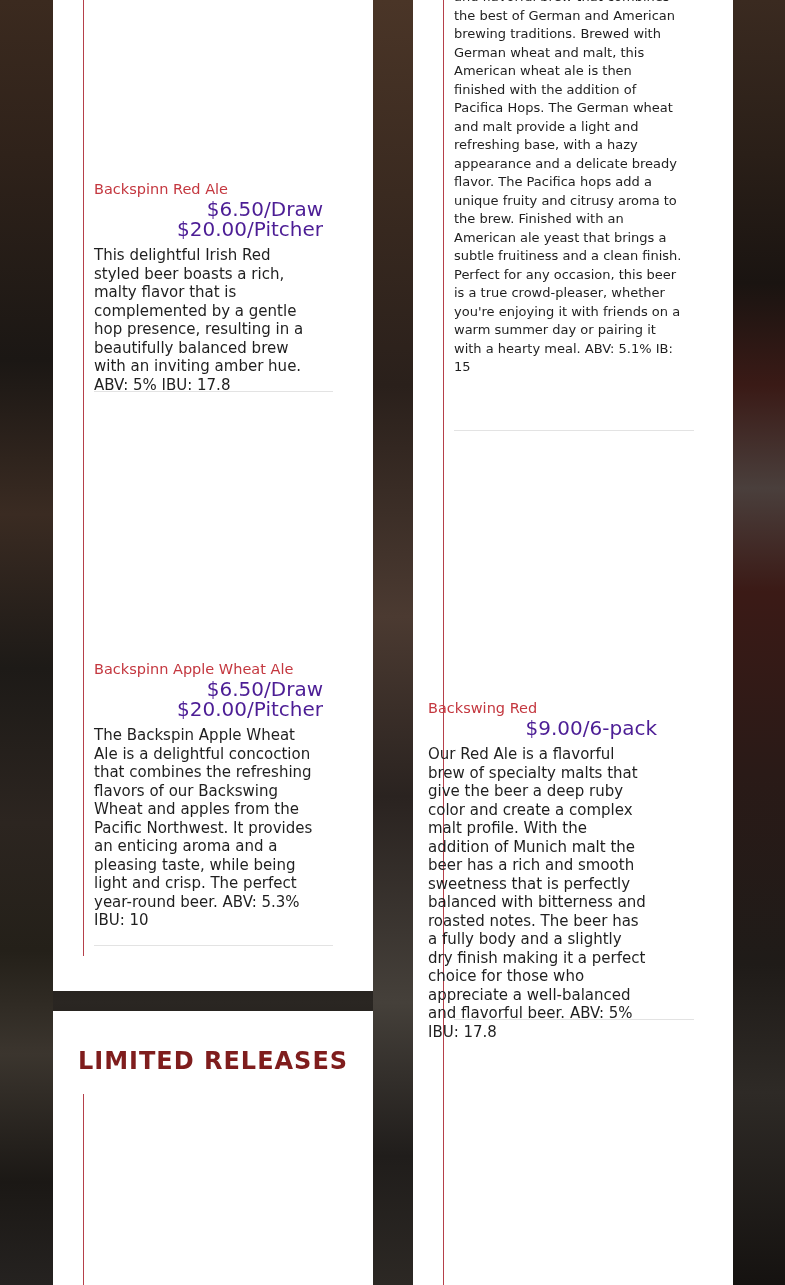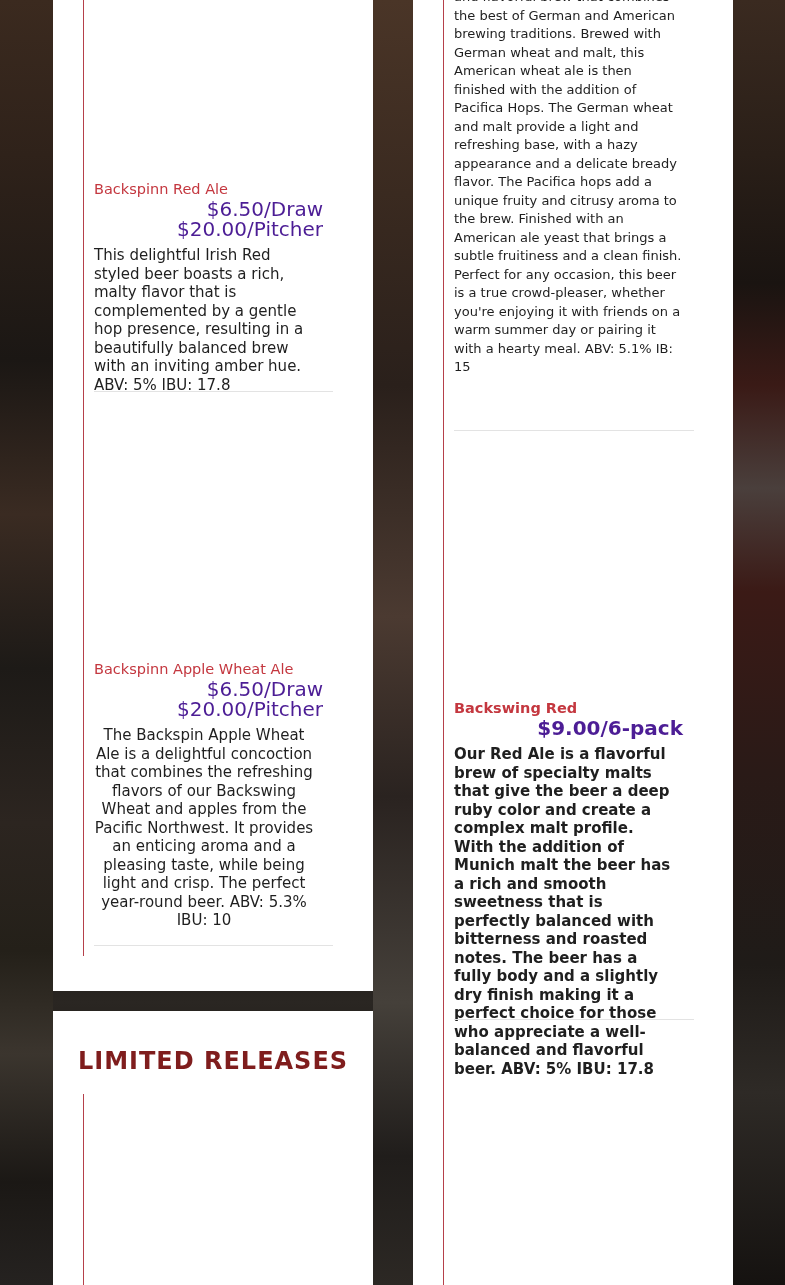--- a/index.html
+++ b/index.html
@@ -73,32 +73,32 @@
   <div class="item-price">$6.50/Draw</div>
   <div class="item-price">$20.00/Pitcher</div>
   <div class="item-desc" style="width:220px;">This delightful Irish Red styled beer boasts a rich, malty flavor that is complemented by a gentle hop presence, resulting in a beautifully balanced brew with an inviting amber hue. ABV: 5% IBU: 17.8</div>
 </div>
 <div class="divider" style="left:94px; top:391px; width:239px;"></div>
 
 <div class="item" style="left:94px; top:660px; width:229px;">
   <div class="item-name">Backspinn Apple Wheat Ale</div>
   <div class="item-price">$6.50/Draw</div>
   <div class="item-price">$20.00/Pitcher</div>
-  <div class="item-desc" style="width:220px;text-align:center;">The Backspin Apple Wheat Ale is a delightful concoction that combines the refreshing flavors of our Backswing Wheat and apples from the Pacific Northwest. It provides an enticing aroma and a pleasing taste, while being light and crisp. The perfect year-round beer. ABV: 5.3% IBU: 10</div>
+  <div class="item-desc" style="width:220px;">The Backspin Apple Wheat Ale is a delightful concoction that combines the refreshing flavors of our Backswing Wheat and apples from the Pacific Northwest. It provides an enticing aroma and a pleasing taste, while being light and crisp. The perfect year-round beer. ABV: 5.3% IBU: 10</div>
 </div>
 <div class="divider" style="left:94px; top:945px; width:239px;"></div>
 
 <div class="panel panel-left-bottom"></div>
 <div class="section-title">LIMITED RELEASES</div>
 <div class="red-rule" style="left:83px; top:1094px; height:191px;"></div>
 
 <div class="panel panel-right"></div>
 <div class="red-rule" style="left:443px; top:0; height:1285px;"></div>
 
 <div class="desc-overflow-top">and flavorful brew that combines the best of German and American brewing traditions. Brewed with German wheat and malt, this American wheat ale is then finished with the addition of Pacifica Hops. The German wheat and malt provide a light and refreshing base, with a hazy appearance and a delicate bready flavor. The Pacifica hops add a unique fruity and citrusy aroma to the brew. Finished with an American ale yeast that brings a subtle fruitiness and a clean finish. Perfect for any occasion, this beer is a true crowd-pleaser, whether you're enjoying it with friends on a warm summer day or pairing it with a hearty meal. ABV: 5.1% IB: 15</div>
 <div class="divider" style="left:454px; top:430px; width:240px;"></div>
 
-<div class="item" style="left:454px; top:699px; width:229px;font-weight:bold;">
+<div class="item" style="left:428px; top:699px; width:229px;">
   <div class="item-name">Backswing Red</div>
   <div class="item-price">$9.00/6-pack</div>
   <div class="item-desc" style="width:222px;">Our Red Ale is a flavorful brew of specialty malts that give the beer a deep ruby color and create a complex malt profile. With the addition of Munich malt the beer has a rich and smooth sweetness that is perfectly balanced with bitterness and roasted notes. The beer has a fully body and a slightly dry finish making it a perfect choice for those who appreciate a well-balanced and flavorful beer. ABV: 5% IBU: 17.8</div>
 </div>
 <div class="divider" style="left:454px; top:1019px; width:240px;"></div>
 
 </body></html>

